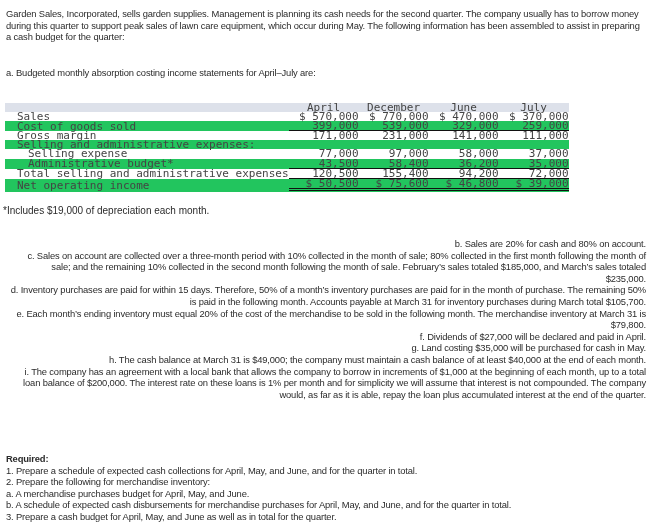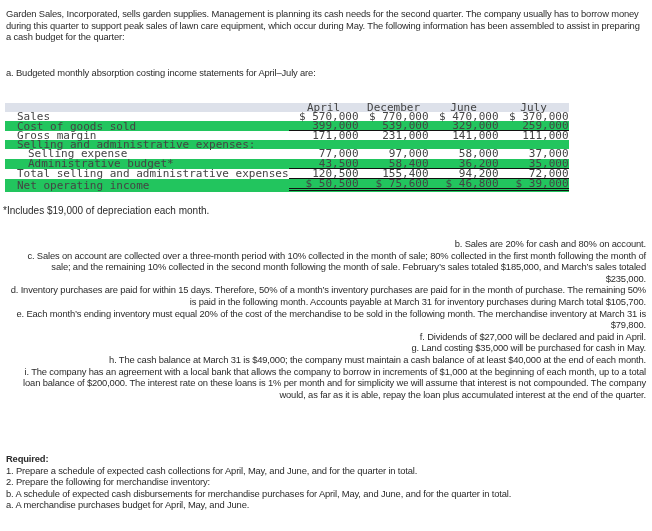--- a/index.html
+++ b/index.html
@@ -120,15 +120,16 @@
   <li>f. Dividends of $27,000 will be declared and paid in April.</li>
   <li>g. Land costing $35,000 will be purchased for cash in May.</li>
   <li>h. The cash balance at March 31 is $49,000; the company must maintain a cash balance of at least $40,000 at the end of each month.</li>
   <li>i. The company has an agreement with a local bank that allows the company to borrow in increments of $1,000 at the beginning of each month, up to a total loan balance of $200,000. The interest rate on these loans is 1% per month and for simplicity we will assume that interest is not compounded. The company would, as far as it is able, repay the loan plus accumulated interest at the end of the quarter.</li>
 </ul>
 
 <div id="required">
   <div class="rh">Required:</div>
   <div>1. Prepare a schedule of expected cash collections for April, May, and June, and for the quarter in total.</div>
   <div>2. Prepare the following for merchandise inventory:</div>
+  <div>a. A merchandise purchases budget for April, May, and June.</div>
   <div>b. A schedule of expected cash disbursements for merchandise purchases for April, May, and June, and for the quarter in total.</div>
-  <div>a. A merchandise purchases budget for April, May, and June.</div>
+  <div>3. Prepare a cash budget for April, May, and June as well as in total for the quarter.</div>
 </div>
 
 </body></html>

